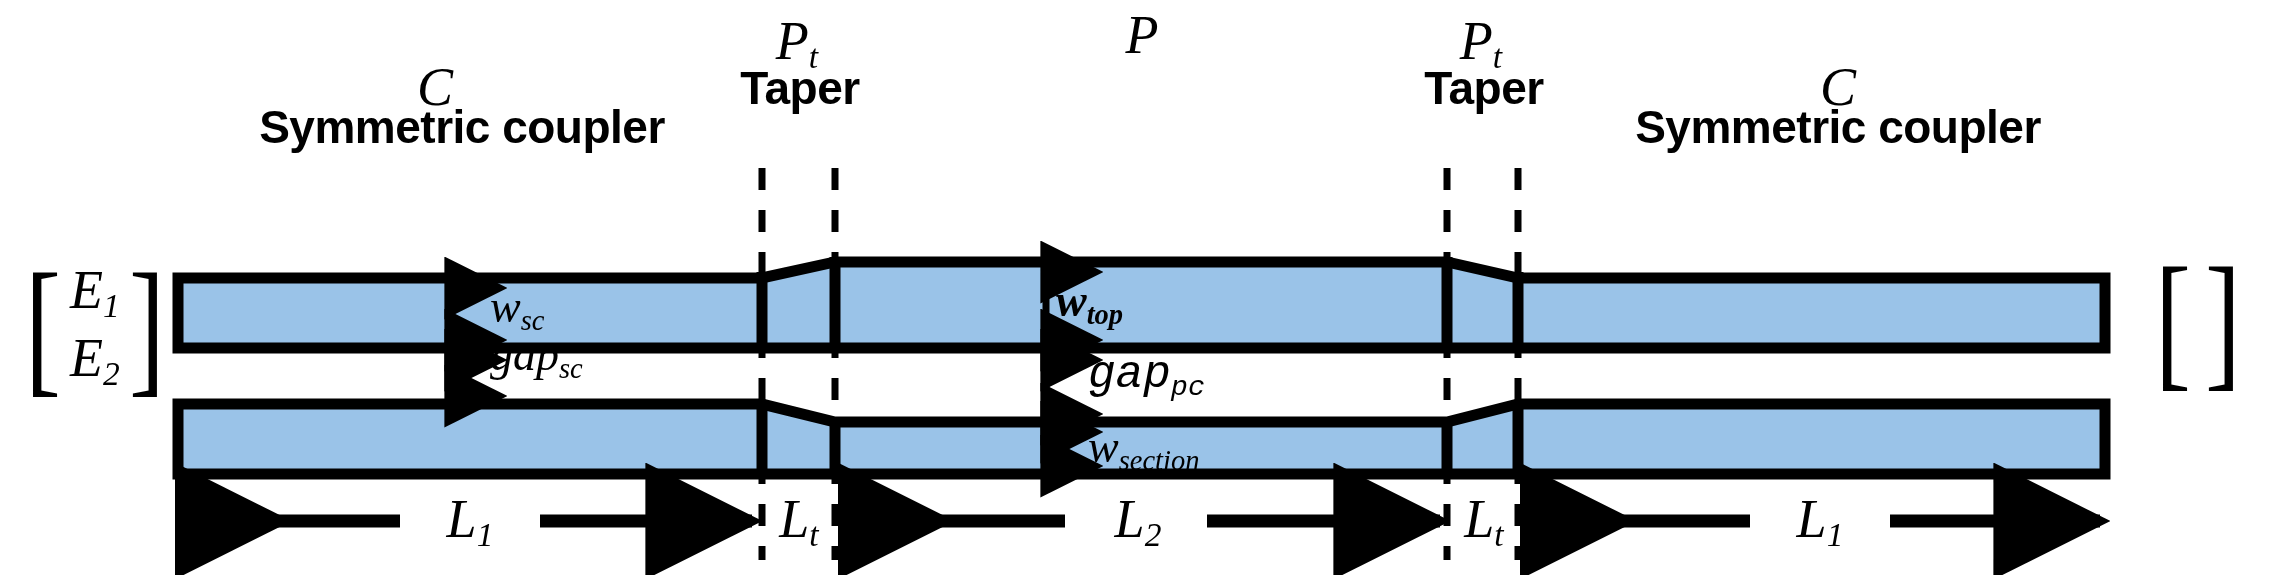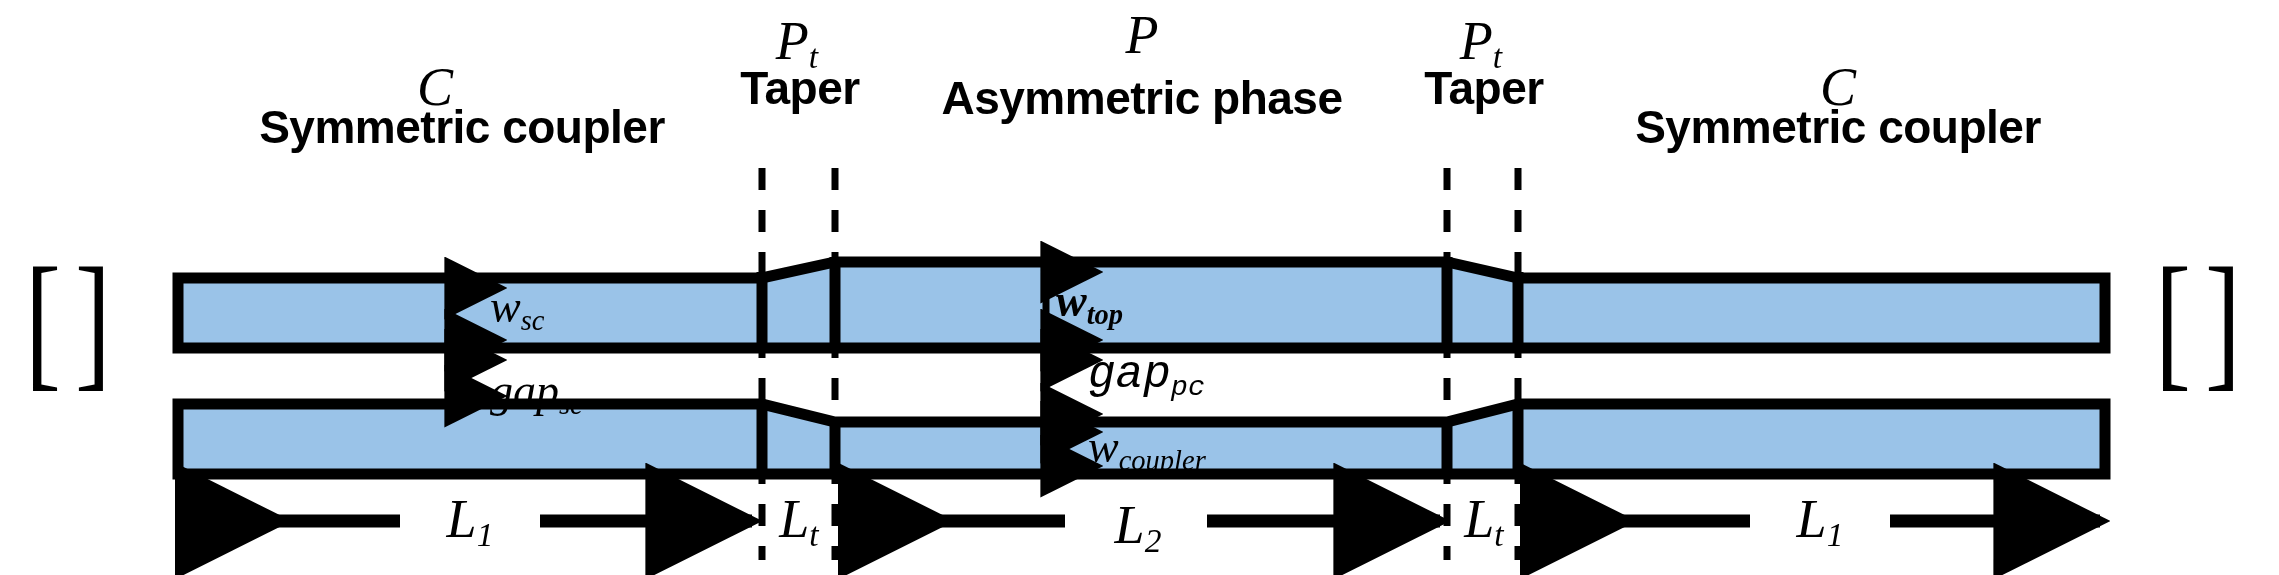--- a/index.html
+++ b/index.html
@@ -162,20 +162,24 @@
 
     <line x1="1065" y1="521" x2="848" y2="521" stroke="#000000" stroke-width="13" marker-end="url(#ah-l)"></line>
     <line x1="1207" y1="521" x2="1440" y2="521" stroke="#000000" stroke-width="13" marker-end="url(#ah-r)"></line>
 
     <line x1="1750" y1="521" x2="1530" y2="521" stroke="#000000" stroke-width="13" marker-end="url(#ah-l)"></line>
     <line x1="1890" y1="521" x2="2100" y2="521" stroke="#000000" stroke-width="13" marker-end="url(#ah-r)"></line>
   </svg>
 
   <div class="bracket" style="left:18px; top:262px;">
     <span class="brk">[</span>
+    <span class="rows">
+      <span>E<sub>1</sub></span>
+      <span>E<sub>2</sub></span>
+    </span>
     <span class="brk">]</span>
   </div>
 
   <div class="bracket" style="left:2148px; top:262px;">
     <span class="brk">[</span>
     <span class="brk">]</span>
   </div>
 
   <div class="lbl lbl-math centered" style="left:435px; top:60px;">
     <span>C</span>
@@ -194,55 +198,54 @@
   </div>
 
   <div class="lbl lbl-math centered" style="left:1838px; top:60px;">
     <span>C</span>
   </div>
 
   <div class="lbl lbl-bold centered" style="left:462px; top:104px;">Symmetric coupler</div>
 
   <div class="lbl lbl-bold centered" style="left:800px; top:65px;">Taper</div>
 
-  <div class="lbl lbl-bold centered" style="left:1142px; top:75px;">Asymmetric phase</div>
 
   <div class="lbl lbl-bold centered" style="left:1484px; top:65px;">Taper</div>
 
   <div class="lbl lbl-bold centered" style="left:1838px; top:104px;">Symmetric coupler</div>
 
   <div class="lbl lbl-math-sm" style="left:478px; top:284px;">
     <span>w</span><sub>sc</sub>
   </div>
 
-  <div class="lbl lbl-math-sm" style="left:478px; top:368px;text-align:right;">
+  <div class="lbl lbl-math-sm" style="left:478px; top:332px;text-align:right;">
     <span>gap</span><sub>sc</sub>
   </div>
 
   <div class="lbl lbl-math-sm" style="left:1044px; top:278px;font-weight:bold;">
     <span>w</span><sub>top</sub>
   </div>
 
   <div class="lbl lbl-math-sm" style="left:1076px; top:352px;font-family:Liberation Mono, monospace;">
     <span>gap</span><sub>pc</sub>
   </div>
 
   <div class="lbl lbl-math-sm" style="left:1076px; top:424px;">
-    <span>w</span><sub>coupler</sub>
+    <span>w</span><sub>section</sub>
   </div>
 
   <div class="lbl lbl-math centered" style="left:470px; top:492px;">
     <span>L</span><sub>1</sub>
   </div>
 
   <div class="lbl lbl-math centered" style="left:799px; top:492px;">
     <span>L</span><sub>t</sub>
   </div>
 
-  <div class="lbl lbl-math centered" style="left:1138px; top:492px;margin-top:6px;">
+  <div class="lbl lbl-math centered" style="left:1138px; top:492px;">
     <span>L</span><sub>2</sub>
   </div>
 
   <div class="lbl lbl-math centered" style="left:1484px; top:492px;">
     <span>L</span><sub>t</sub>
   </div>
 
   <div class="lbl lbl-math centered" style="left:1820px; top:492px;">
     <span>L</span><sub>1</sub>
   </div>

